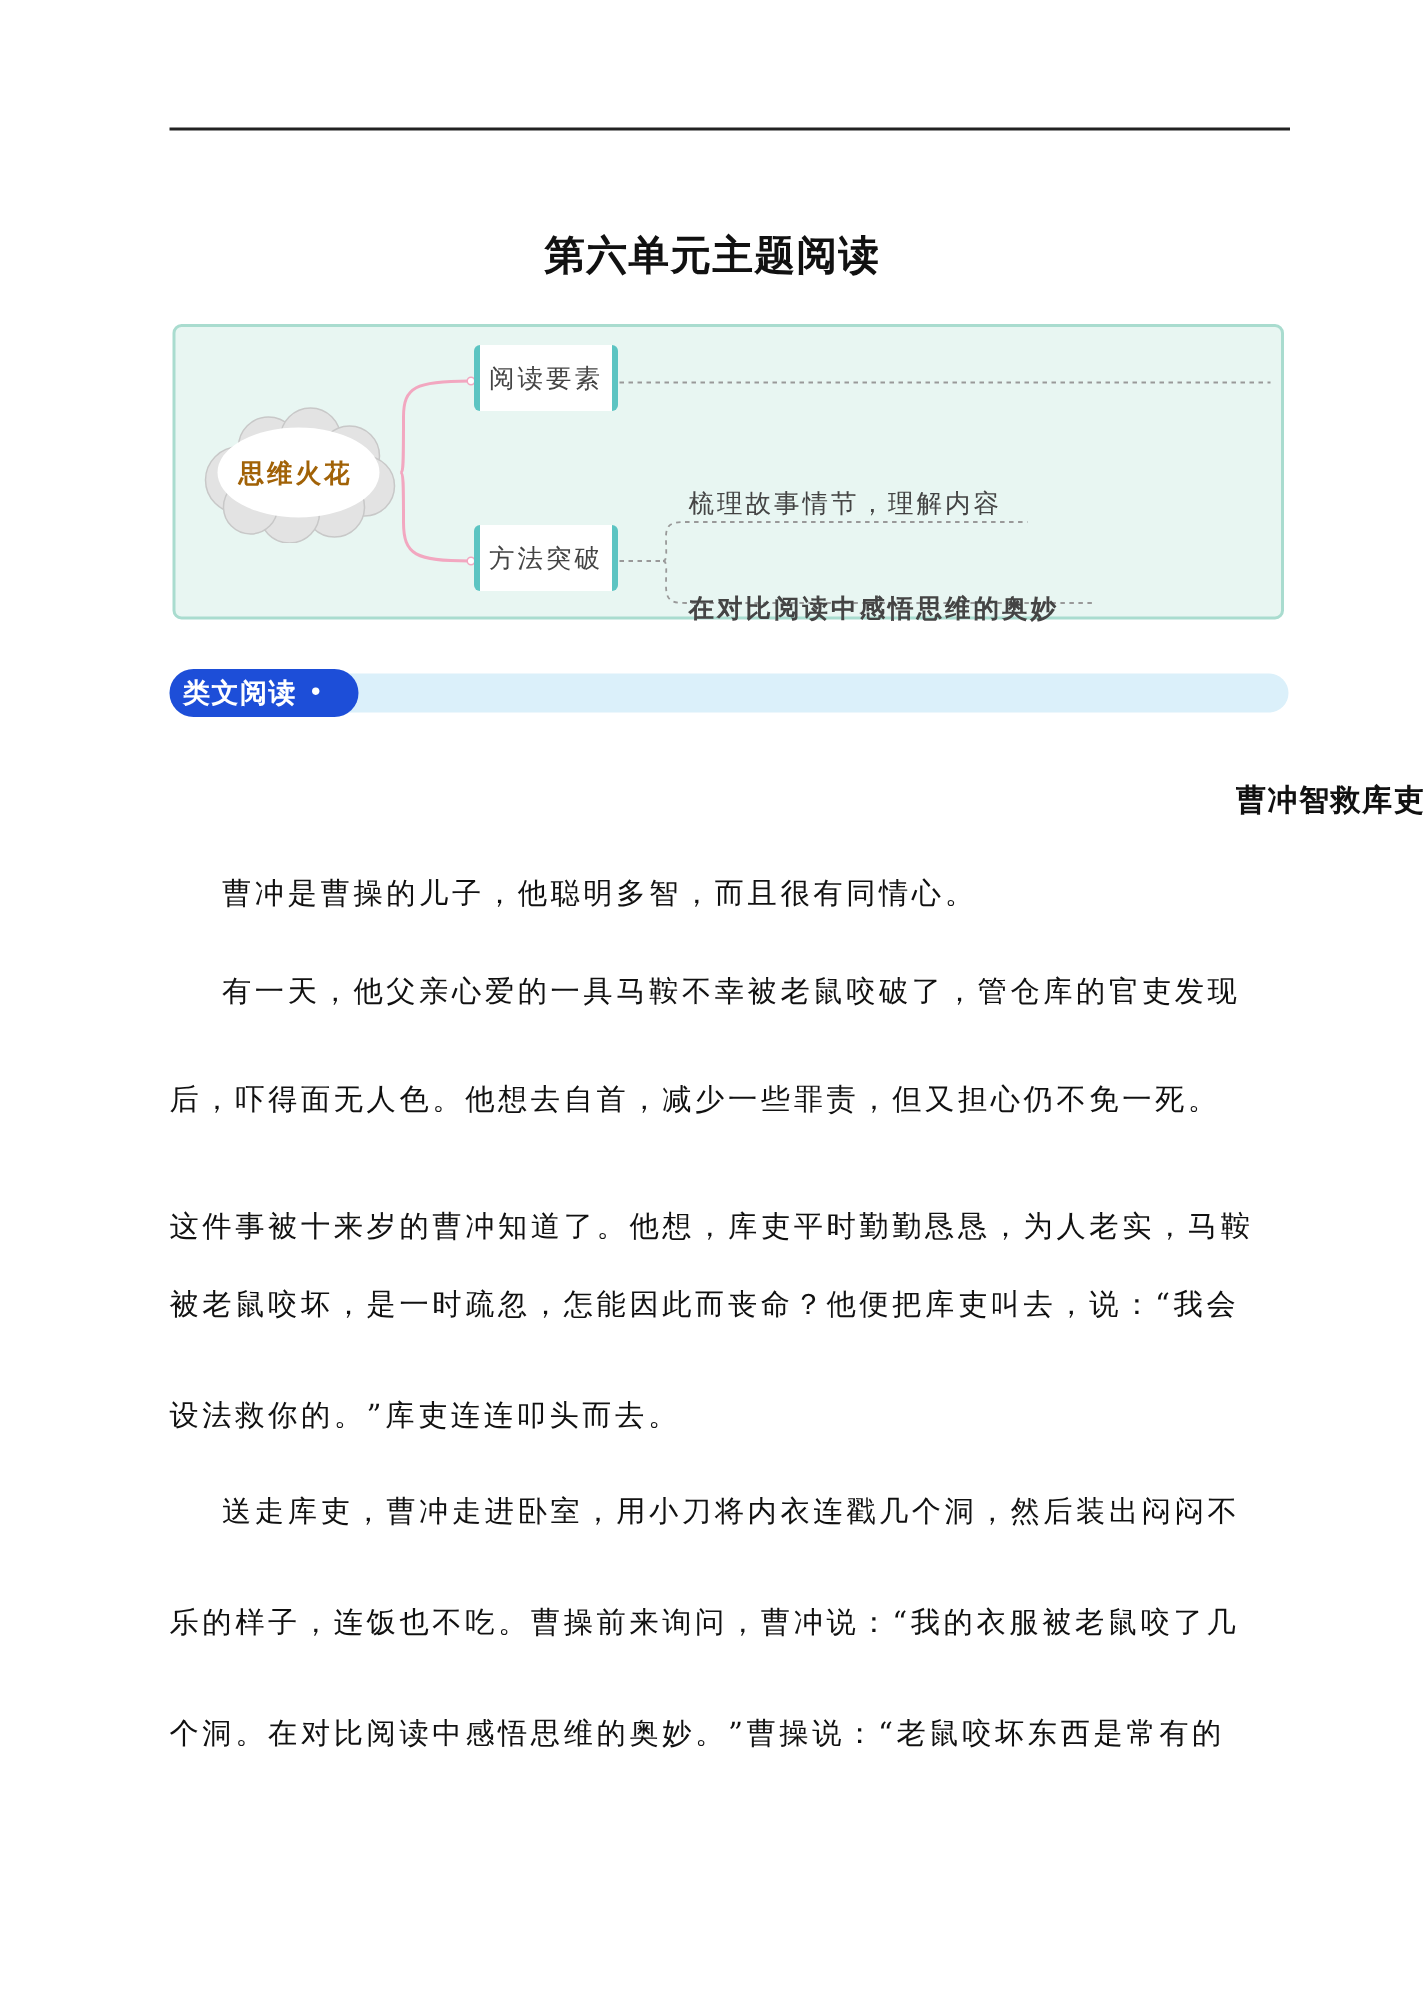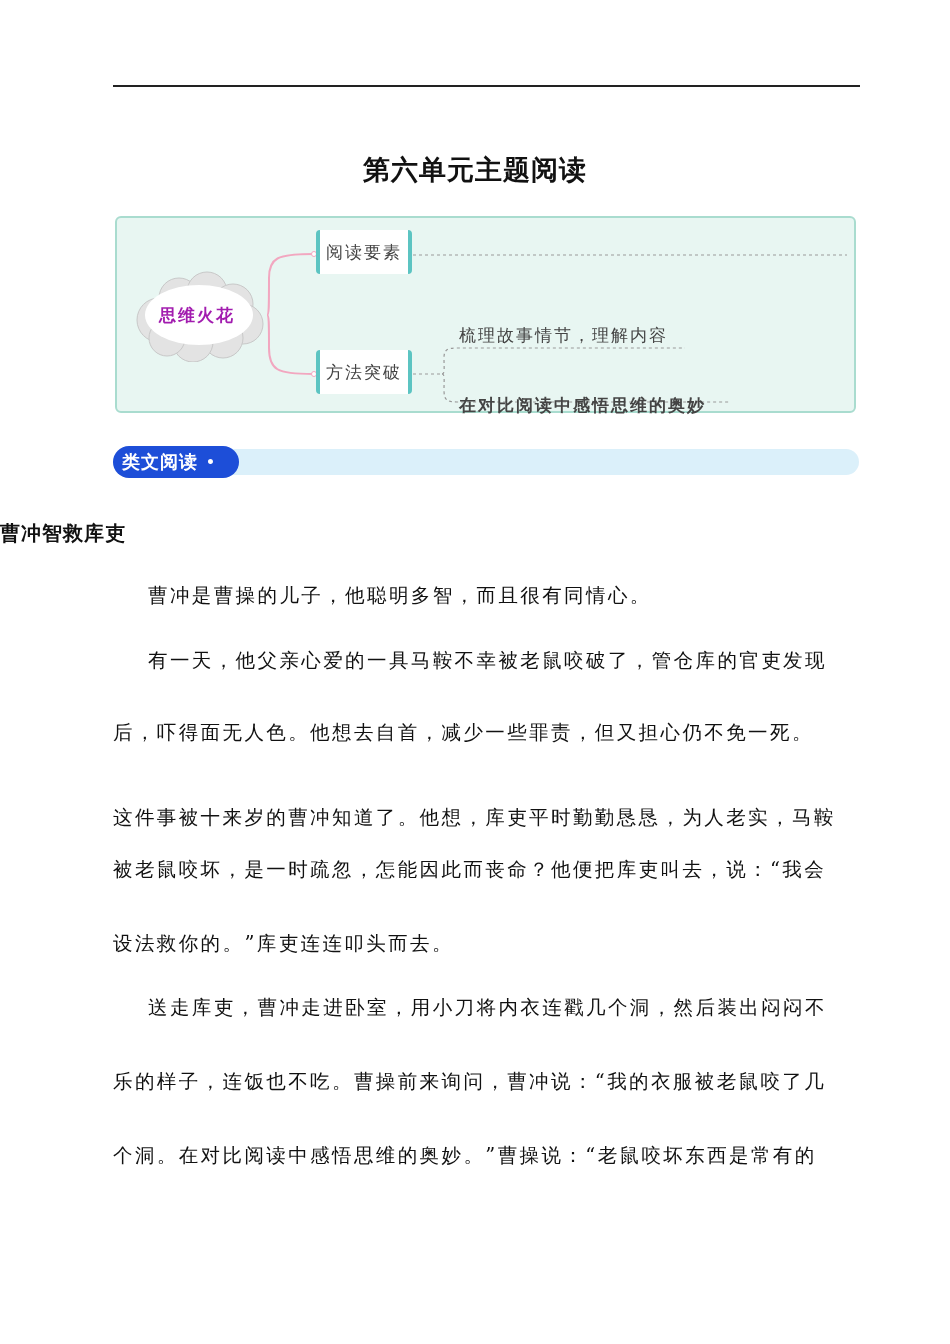--- a/index.html
+++ b/index.html
@@ -9,42 +9,42 @@
                    border-top: 2px solid #222; }
     .page-title { position: absolute; left: 0; width: 950px; top: 152px; text-align: center;
                   font-family: "DejaVu Sans", sans-serif; font-weight: bold; font-size: 27px;
                   letter-spacing: 1px; color: #111; }
     
     .mindmap { position: absolute; left: 115px; top: 216px; width: 741px; height: 197px;
                background: #e8f6f2; border: 2px solid #a9dccf; border-radius: 6px; box-sizing: border-box; }
     .cloud { position: absolute; left: 12px; top: 50px; width: 136px; height: 94px; }
     .cloud svg { position: absolute; left: 0; top: 0; }
     .cloud-label { position: absolute; left: 0; top: 36px; width: 136px; text-align: center;
-                   font-family: "DejaVu Sans", sans-serif; font-weight: bold; font-size: 17px; color: #a21caf; letter-spacing: 2px; }
+                   font-family: "DejaVu Sans", sans-serif; font-weight: bold; font-size: 17px; color: #a16207; letter-spacing: 2px; }
     .branch-lines { position: absolute; left: 0; top: 0; }
     .node { position: absolute; width: 96px; height: 44px; background: #fff;
             border-left: 4px solid #5cc4c2; border-right: 4px solid #5cc4c2; border-radius: 4px;
             box-sizing: border-box; font-family: "DejaVu Sans", sans-serif; font-size: 17px; color: #444;
             display: flex; align-items: center; justify-content: center; letter-spacing: 2px; }
     .node-1 { left: 199px; top: 12px; }
     .node-2 { left: 199px; top: 132px; }
     .leaf { position: absolute; font-family: "DejaVu Sans", sans-serif; font-size: 17px; color: #444;
             letter-spacing: 2px; white-space: nowrap; }
     .leaf-1 { left: 327px; top: 14px; }
     .leaf-2 { left: 342px; top: 106px; }
     .leaf-3 { left: 342px; top: 176px; font-weight: bold; }
     
     .section-bar { position: absolute; left: 113px; top: 449px; width: 746px; height: 26px;
                    background: #dbf0fa; border-radius: 13px; }
     .section-tag { position: absolute; left: 113px; top: 446px; width: 126px; height: 32px;
                    background: #1d4ed8; border-radius: 16px; color: #fff;
                    font-family: "DejaVu Sans", sans-serif; font-weight: bold; font-size: 18px;
                    display: flex; align-items: center; padding-left: 9px; box-sizing: border-box; letter-spacing: 1px; }
     .section-tag .dot { margin-left: 8px; font-size: 14px; }
-    .story-title { position: absolute; left: 0; width: 950px; top: 520px; text-align: left;
+    .story-title { position: absolute; left: 0; width: 950px; top: 520px; text-align: right;
                    font-family: "DejaVu Sans", sans-serif; font-weight: bold; font-size: 20px; color: #111; letter-spacing: 1px; }
     .line { position: absolute; left: 113px; width: 747px; font-size: 19.5px; white-space: nowrap;
             letter-spacing: 2.4px; color: #111; }
     .indent { padding-left: 35px; }
   </style>
 </head>
 <body>
 
 <div class="header-rule"></div>
 

